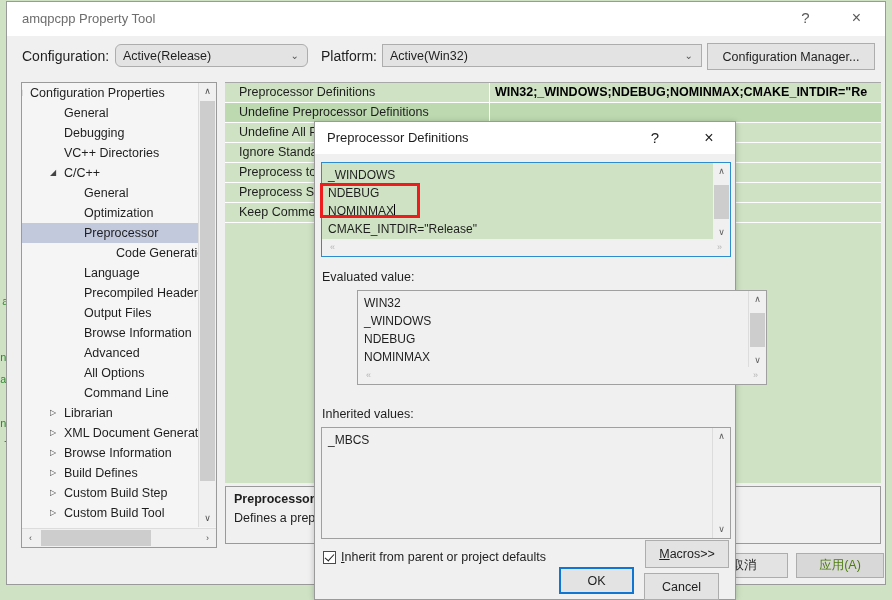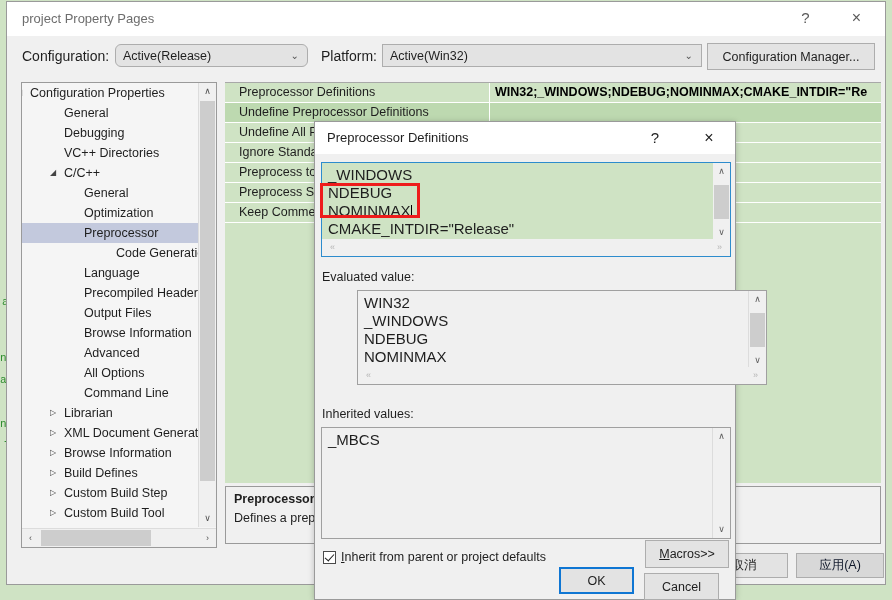--- a/index.html
+++ b/index.html
@@ -109,21 +109,21 @@
     background: #e3e3e3;
     border: 1px solid #adadad;
     box-sizing: border-box;
     font-size: 12.5px;
     color: #1e1e1e;
     display: flex;
     align-items: center;
     justify-content: center;
     cursor: default;
   }
-  .btn.disabled { color: #0f172a; background: #d8d8d8; }
+  .btn.disabled { color: #4d7c0f; background: #d8d8d8; }
 
   
   .tree-panel {
     position: absolute;
     left: 14px;
     top: 80px;
     width: 196px;
     height: 466px;
     background: #f5f5f5;
     border: 1px solid #9a9a9a;
@@ -330,21 +330,21 @@
     box-sizing: border-box;
     overflow: hidden;
   }
   .listbox.focus { border: 1px solid #2d8ccd; background: #cfe3c4; }
   .listbox.plain { border: 1px solid #a0a0a0; background: #f0f0f0; }
   .listbox.eval  { border: 1px solid #a0a0a0; background: #f0f0f0; }
   .lb-content {
     position: absolute;
     left: 0; top: 0;
     padding: 3px 4px 0 6px;
-    font-size: 15px;
+    font-size: 12px;
     line-height: 18px;
     white-space: nowrap;
   }
   .lb-line { height: 18px; }
   .lb-vscroll {
     position: absolute;
     right: 0; top: 0;
     width: 17px;
     background: #f0f0f0;
   }
@@ -447,21 +447,21 @@
     <div class="bg-code-line" style="left: 2px; top: 296px; color: rgb(46, 139, 46);">a</div>
     <div class="bg-code-line" style="left: 0px; top: 352px; color: rgb(46, 139, 46);">nc</div>
     <div class="bg-code-line" style="left: 0px; top: 374px; color: rgb(46, 139, 46);">a]</div>
     <div class="bg-code-line" style="left: 0px; top: 418px; color: rgb(46, 139, 46);">na</div>
     <div class="bg-code-line" style="left: 4px; top: 436px; color: rgb(46, 139, 46);">+</div>
   </div>
 
 <div class="prop-window">
 
   <div class="titlebar">
-    <div class="title">project Property Pages</div>
+    <div class="title">amqpcpp Property Tool</div>
     <div class="tb-btn help">?</div>
     <div class="tb-btn close">×</div>
   </div>
 
   <div class="config-row">
     <div class="lbl" style="left:15px; top:12px;">Configuration:</div>
     <div class="combo" style="left:108px; top:8px; width:193px;border-radius:6px;">
       <span>Active(Release)</span>
       <span class="chev">⌄</span>
     </div>

